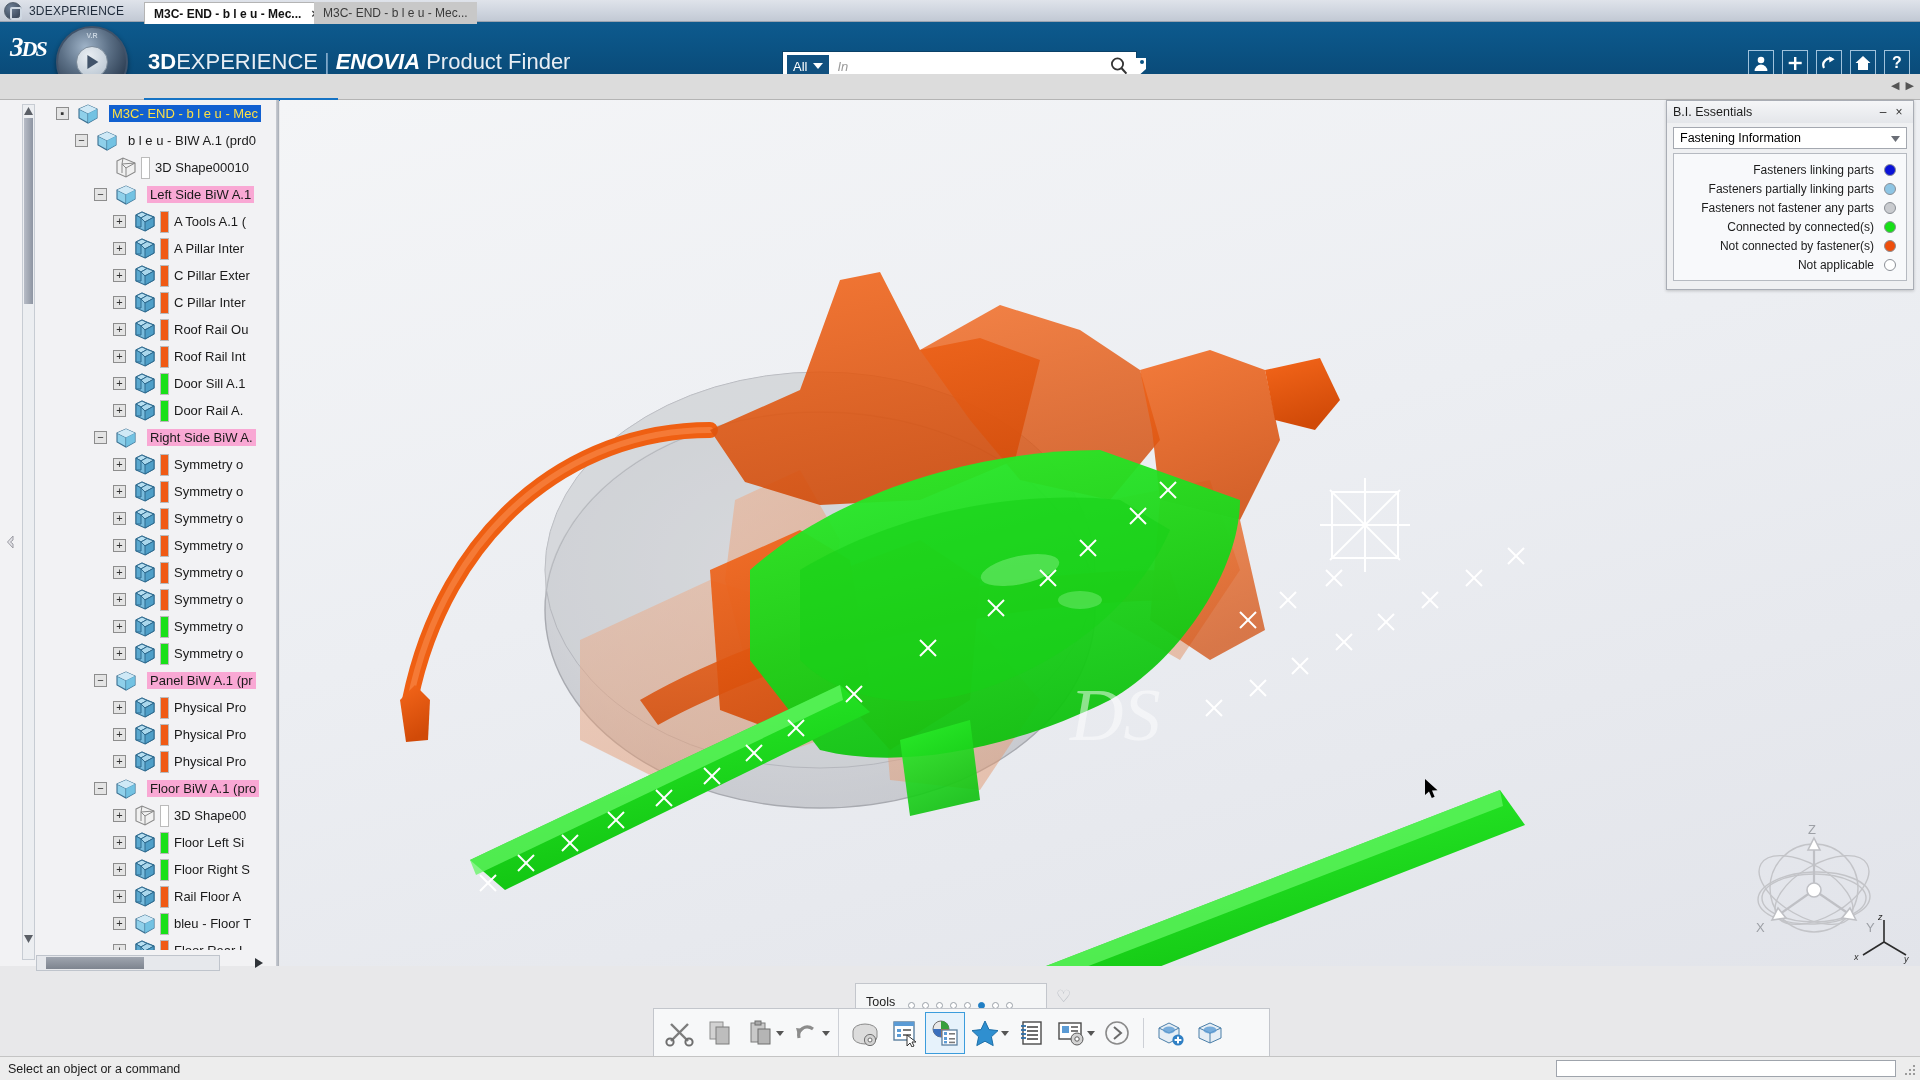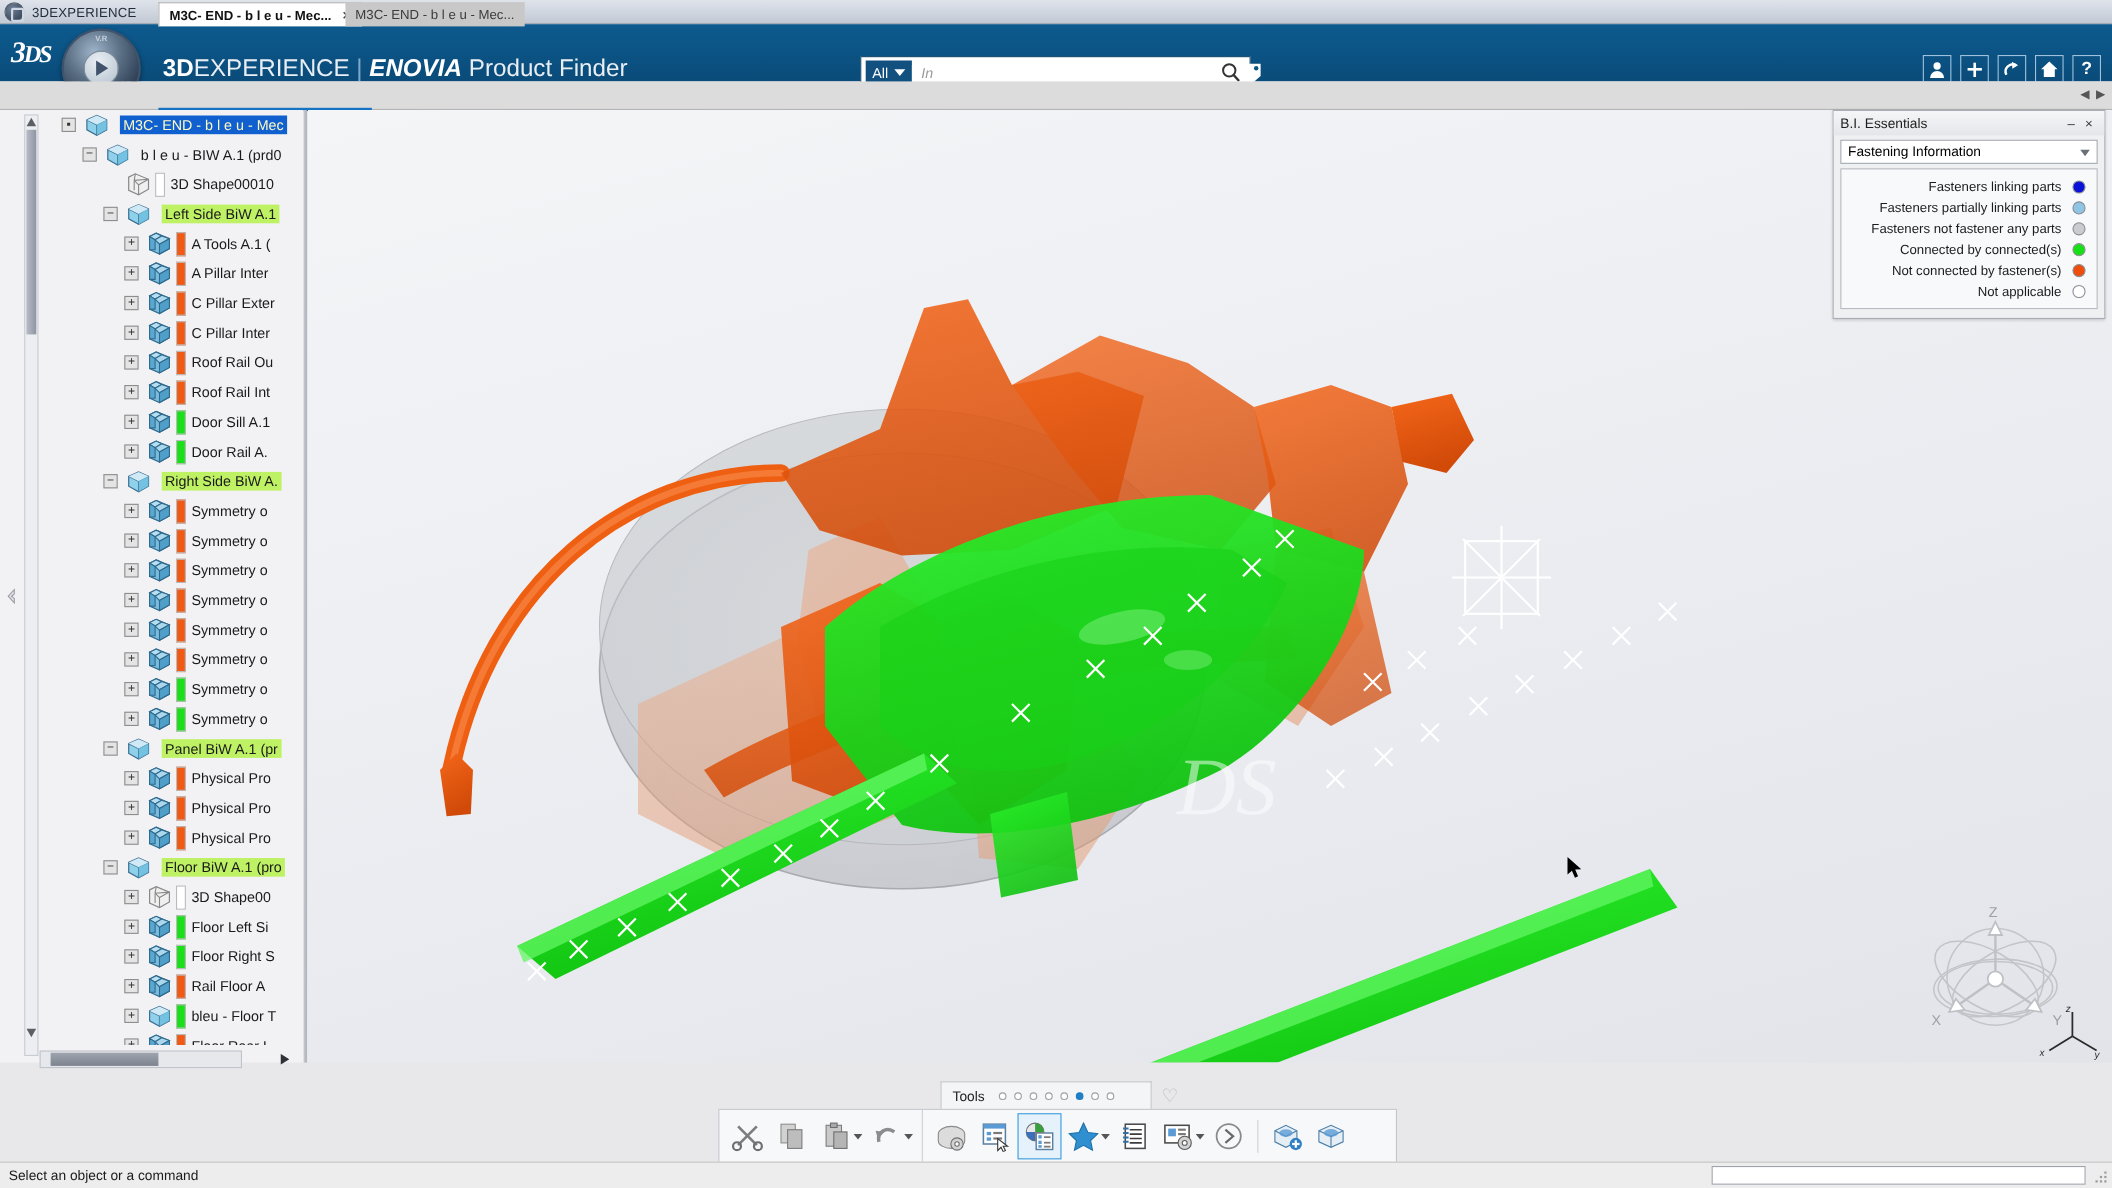--- a/index.html
+++ b/index.html
@@ -86,22 +86,22 @@
     overflow:hidden; }
   .trow{ position:relative; height:27px; display:flex; align-items:center;
     white-space:nowrap; font-size:13px; color:#1a1a1a; }
   .trow .exp{ width:13px;height:13px; border:1px solid #8d8d8d; background:#e4e4e4;
     display:flex;align-items:center;justify-content:center; font-size:11px;
     line-height:11px; color:#333; flex:0 0 auto; cursor:pointer;}
   .spacer{ flex:0 0 auto; }
   .ico{ width:24px;height:22px; flex:0 0 auto; margin:0 3px; }
   .swatch{ width:9px; height:22px; flex:0 0 auto; margin-right:5px; }
   .lbl{ overflow:hidden; }
-  .lbl.sel{ background:#1160d0; color:#fef9c3; padding:1px 3px; }
-  .lbl.hl{ background:#bef264; padding:1px 3px; }
+  .lbl.sel{ background:#1160d0; color:#fde047; padding:1px 3px; }
+  .lbl.hl{ background:#f9a8d4; padding:1px 3px; }
 
   .tree-hscroll{ position:absolute; left:36px; top:955px; width:184px; height:16px;
     background:#e6e8ec; border:1px solid #bfc4cc; }
   .tree-hthumb{ position:absolute; left:46px; top:957px; width:98px; height:12px;
     background:linear-gradient(to bottom,#9fa5af,#7d848f); }
   .tree-hright{ position:absolute; left:250px; top:955px; width:18px;height:16px;
     display:flex;align-items:center;justify-content:center;}
   .panel-collapse{ position:absolute; left:2px; top:530px; width:16px;height:24px;
     display:flex;align-items:center;justify-content:center; cursor:pointer;}
   .tree-divider{ position:absolute; left:276px; top:100px; width:3px; height:866px;
@@ -127,21 +127,21 @@
   .bi-list{ margin:2px 6px 8px 6px; background:#f8f9fb; border:1px solid #b6bac1;
     padding:6px 4px 6px 0; }
   .bi-row{ height:19px; display:flex; align-items:center; font-size:12px; color:#1c1c1c; }
   .bi-row .txt{ flex:1; text-align:right; padding-right:10px; }
   .bi-dot{ width:12px;height:12px;border-radius:50%; margin-right:6px;
     border:1px solid #8b8f96; }
 
   
   .tools-tab{ position:absolute; left:855px; top:983px; width:192px; height:26px;
     background:#f4f5f6; border:1px solid #c3c6cc; border-bottom:none;
-    display:flex; align-items:center; padding-left:10px; gap:7px; }
+    display:flex; align-items:flex-end; padding-left:10px; gap:7px; }
   .tools-tab .t{ font-size:12.5px; color:#222; margin-right:6px;}
   .pdot{ width:7px;height:7px;border-radius:50%; border:1px solid #9aa0a8; background:#fff;}
   .pdot.on{ background:#1f7ec4; border-color:#1f7ec4;}
   .heart{ position:absolute; left:1056px; top:986px; font-size:17px; color:#b9bdc4; }
 
   .toolbar{ position:absolute; left:653px; top:1008px; width:617px; height:50px;
     background:#f7f8f9; border:1px solid #c3c6cc; display:flex; align-items:center; }
   .tgrp{ display:flex; align-items:center; height:100%; padding:0 6px; }
   .tbtn{ width:40px;height:42px; display:flex;align-items:center;justify-content:center;
     cursor:pointer; }

